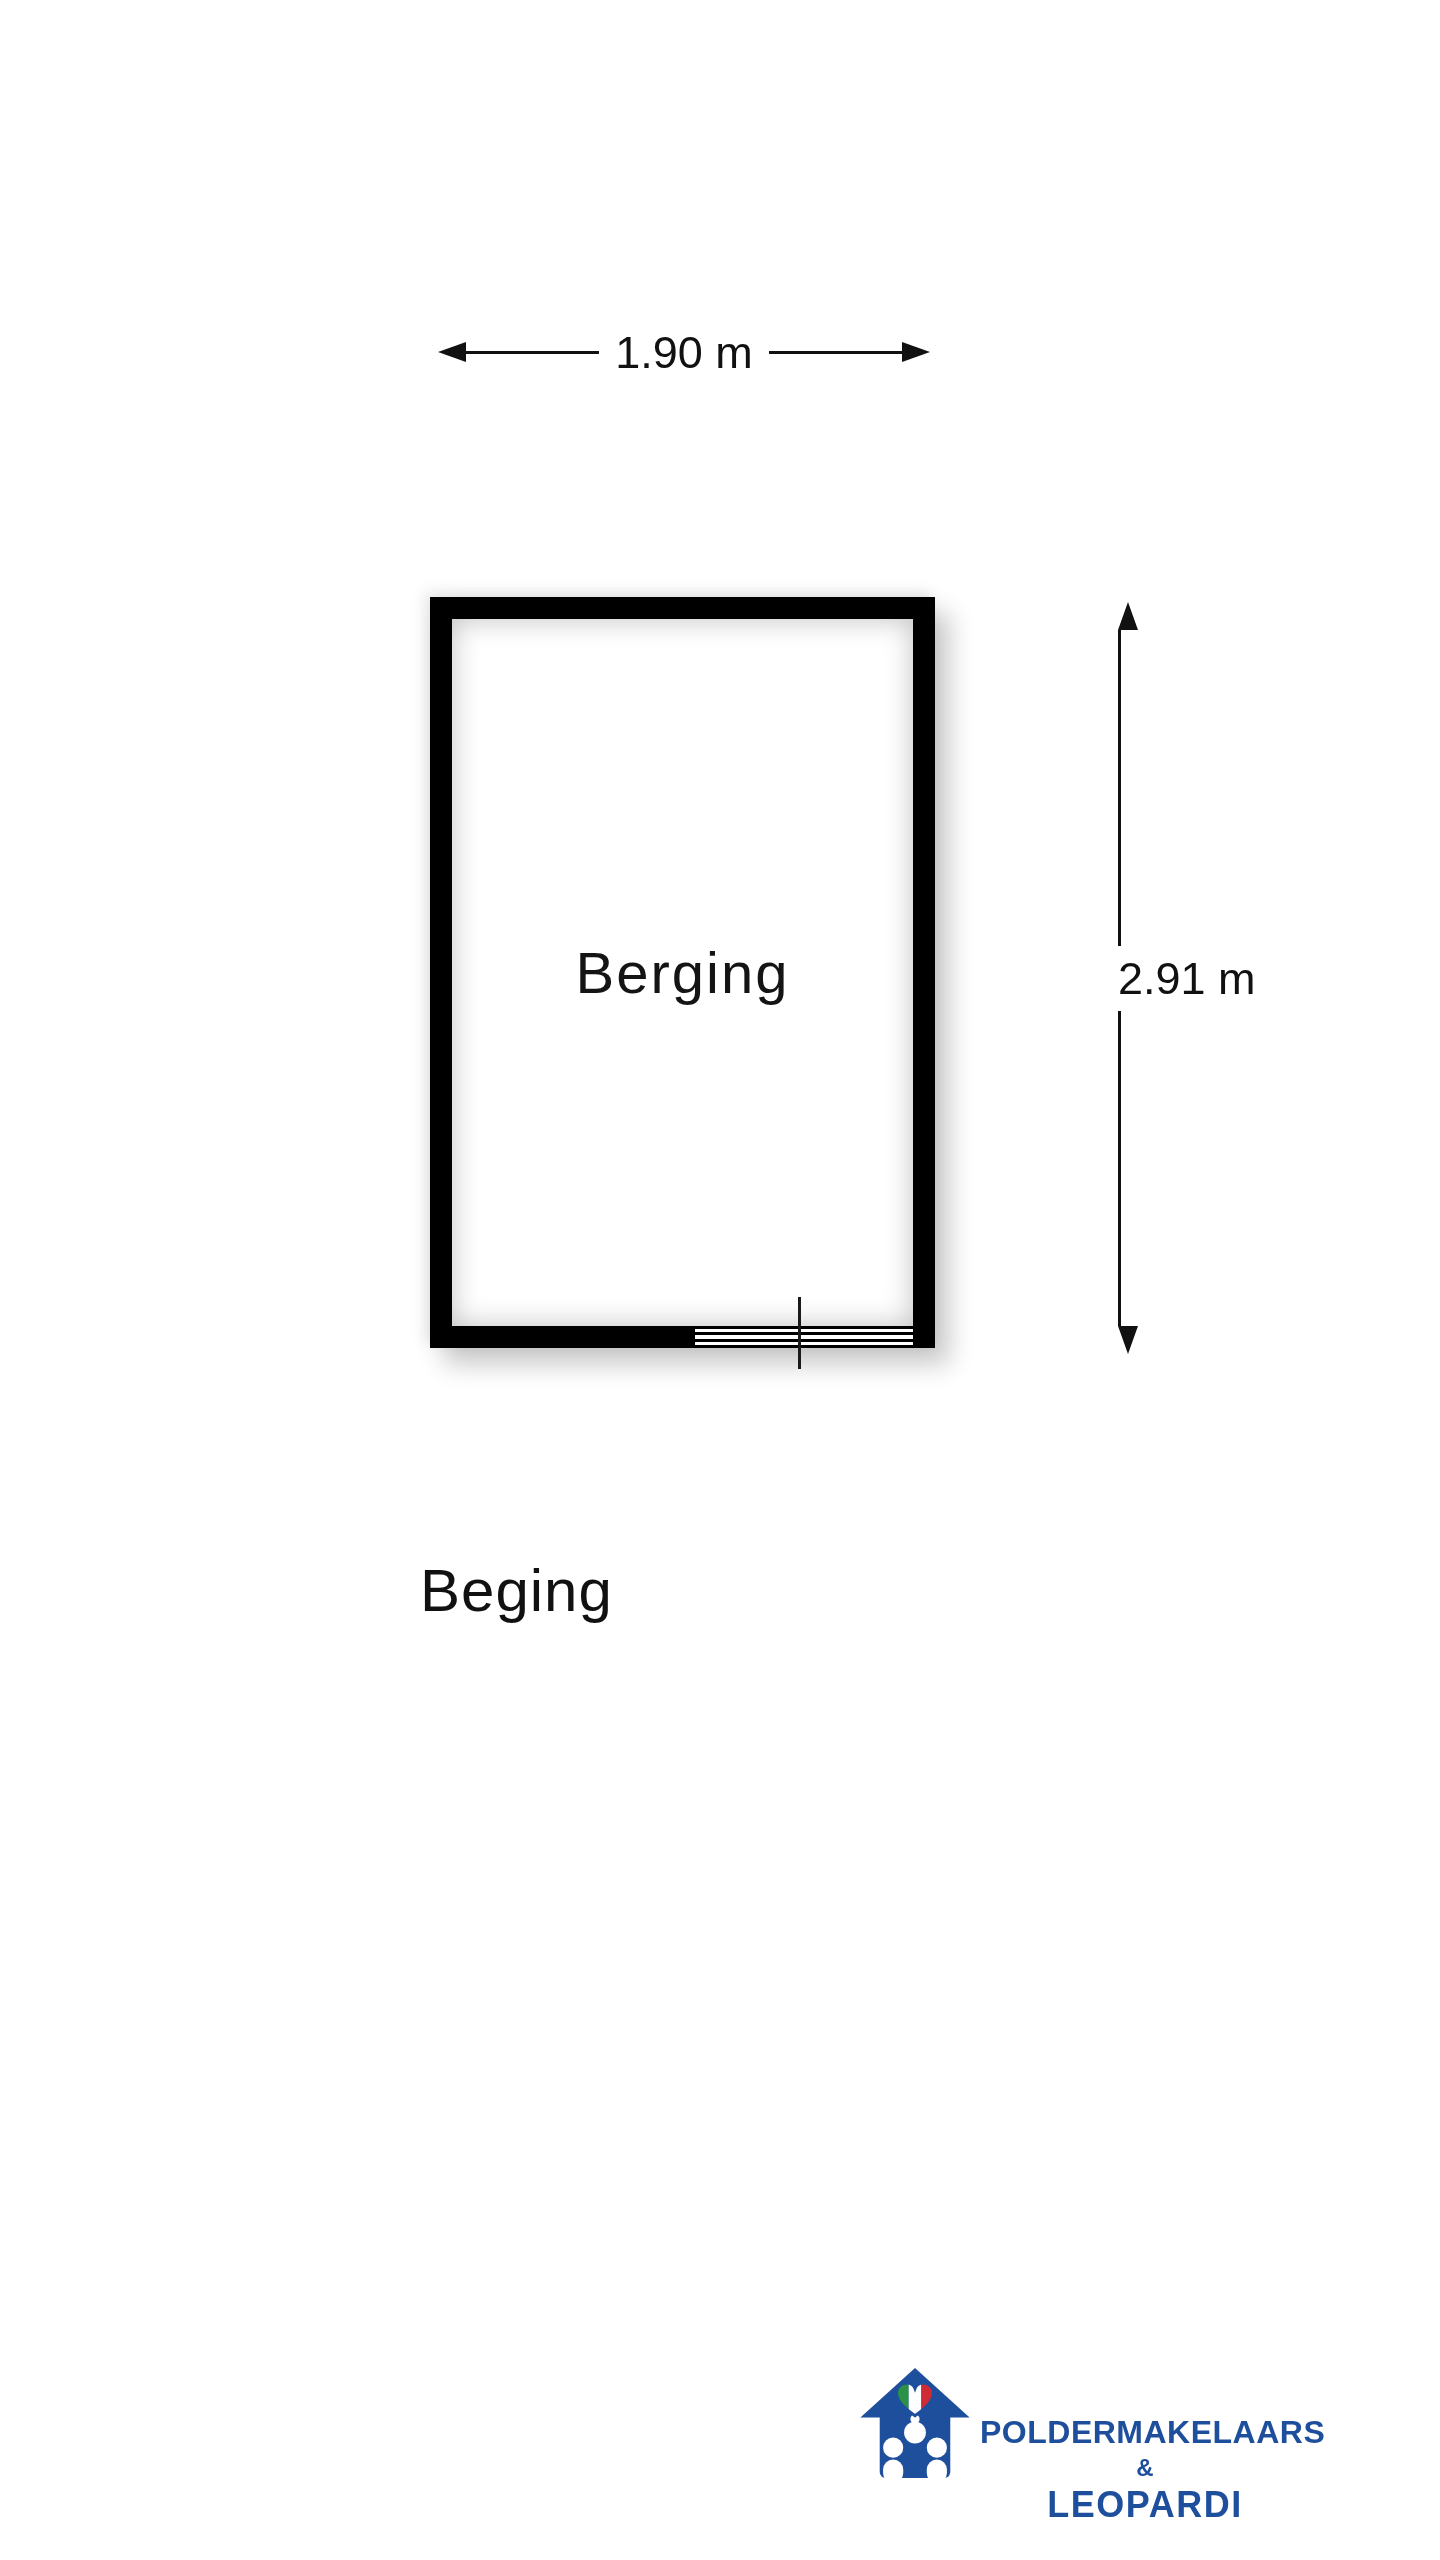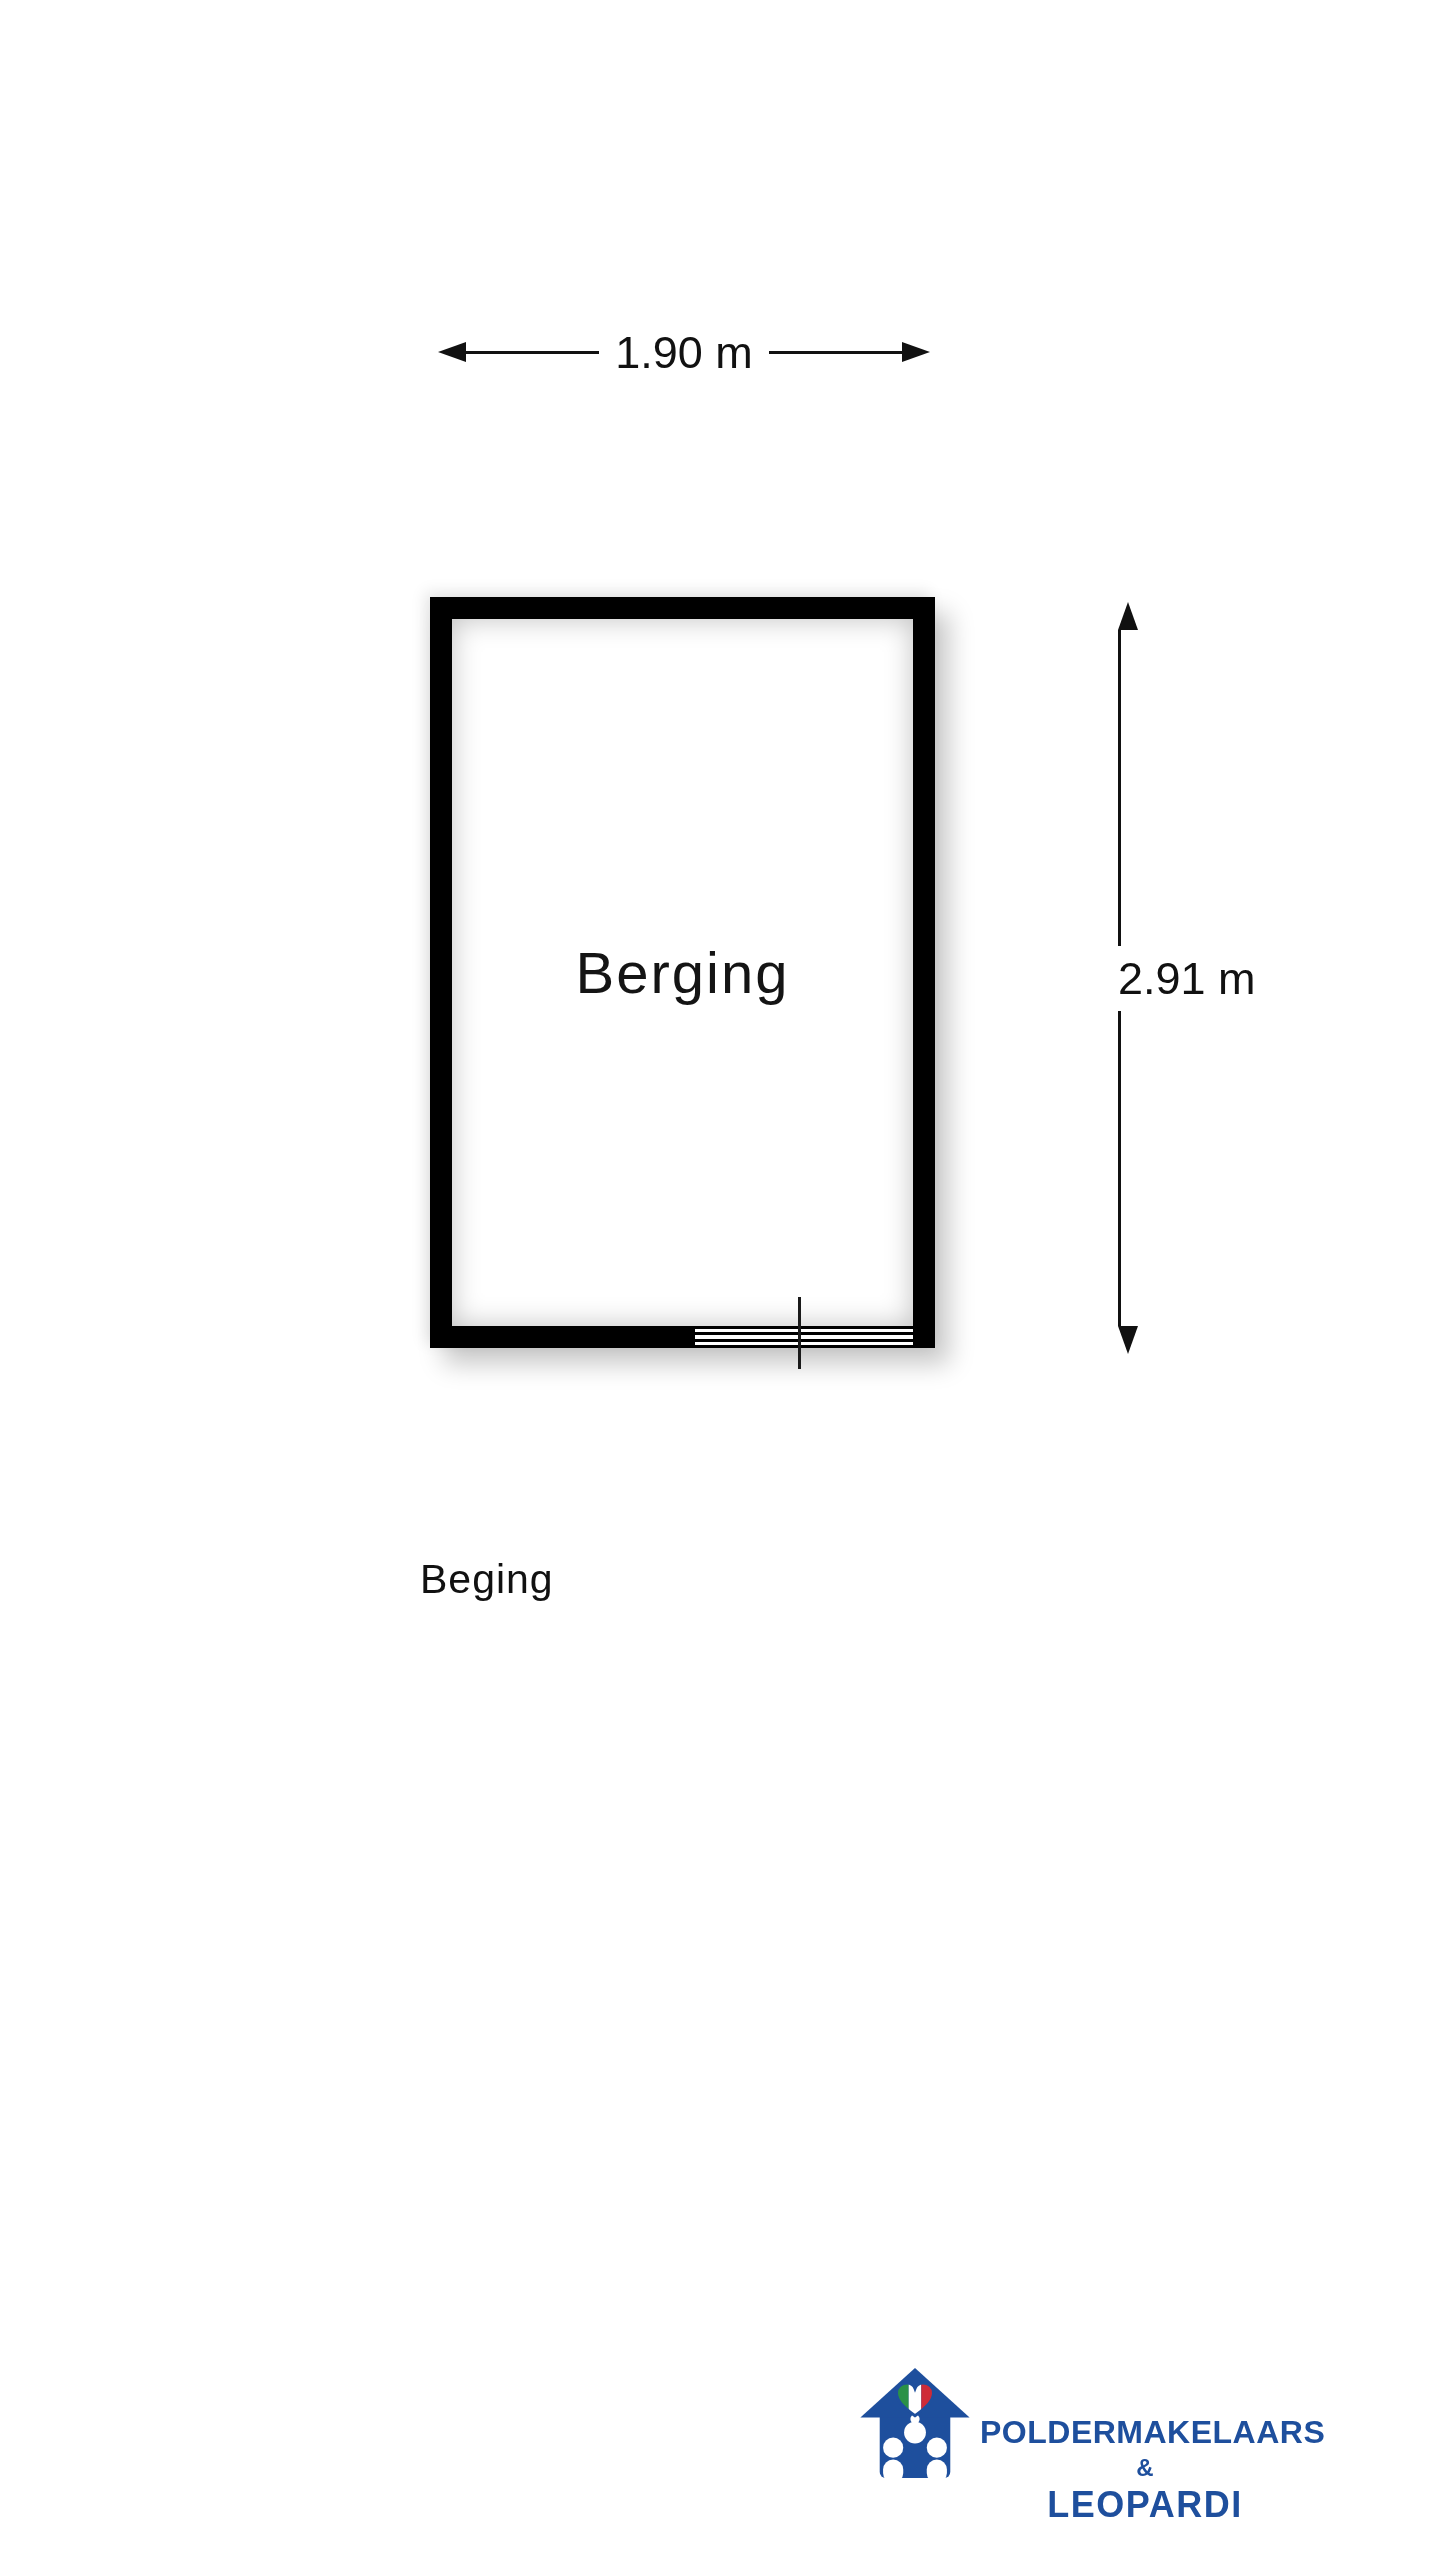--- a/index.html
+++ b/index.html
@@ -58,21 +58,21 @@
   }
   .dim-v .head-down{
     width:0;height:0;border-left:10px solid transparent;border-right:10px solid transparent;
     border-top:28px solid #111;
   }
   .dim-v .vline{flex:1;width:3px;background:#111;}
   .dim-v .dim-label{padding:10px 0;background:#fff;}
 
   
   .floor-title{
-    position:absolute;left:420px;top:1556px;font-size:41px;color:#111;letter-spacing:1px;
+    position:absolute;left:420px;top:1556px;font-size:60px;color:#111;letter-spacing:1px;
   }
 
   
   .disclaimer{
     position:absolute;left:0;top:1803px;width:1440px;text-align:center;
     font-size:46px;line-height:53px;color:#000;letter-spacing:-0.5px;
   }
 
   
   .brand{position:absolute;left:856px;top:2360px;width:460px;height:150px;}

